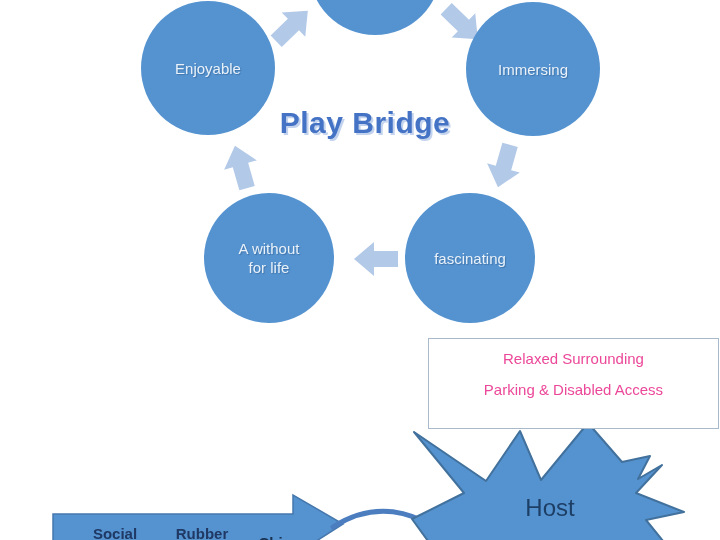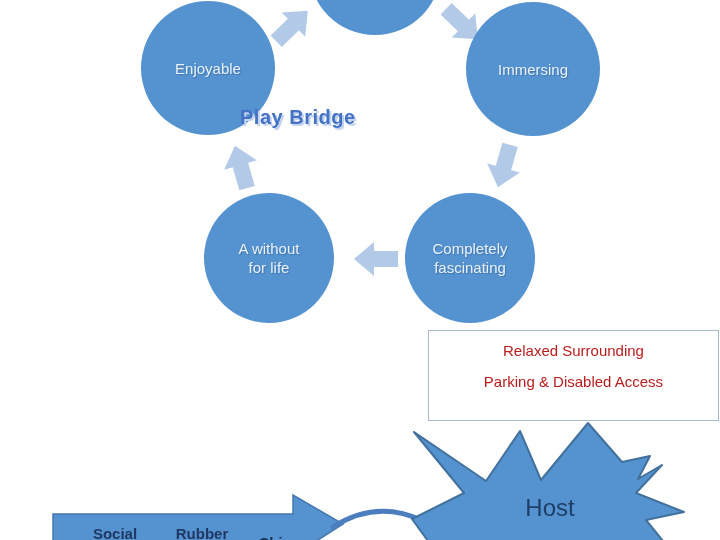--- a/index.html
+++ b/index.html
@@ -9,27 +9,27 @@
   }
   .shapes{position:absolute;left:0;top:0;width:720px;height:540px;}
   .circle{
     position:absolute;border-radius:50%;background:#5593d0;
     display:flex;align-items:center;justify-content:center;
     text-align:center;color:#e9f2fa;font-size:15px;line-height:19px;
     text-shadow:1px 1px 1px rgba(30,60,100,0.35);
   }
   .circle span{display:block;width:100%;}
   .slide-title{
-    position:absolute;left:240px;top:106px;width:250px;text-align:left;
-    font-size:20px;font-weight:bold;color:#4472c4;letter-spacing:0.5px;
+    position:absolute;left:240px;top:106px;width:250px;text-align:center;
+    font-size:30px;font-weight:bold;color:#4472c4;letter-spacing:0.5px;
     text-shadow:2px 2px 0 #c3d3ee;
   }
   .note-box{
     position:absolute;background:#ffffff;border:1.5px solid #a7b9ca;
-    color:#b91c1c;font-size:15px;text-align:center;
+    color:#ec4899;font-size:15px;text-align:center;margin-top:8px;
   }
   .note-box .l1{position:absolute;left:0;width:100%;}
   .note-box .l2{position:absolute;left:0;width:100%;}
   .host-box{left:5px;top:346px;width:375px;height:74px;}
   .host-box .l1{top:10px;}
   .host-box .l2{top:42px;}
   .relaxed-box{left:428px;top:330px;width:289px;height:89px;}
   .relaxed-box .l1{top:11px;}
   .relaxed-box .l2{top:42px;}
   .club-label{
@@ -81,21 +81,20 @@
 
   <div class="circle" style="left:204px;top:193px;width:130px;height:130px;">
     <span>
       <span>A without</span>
       <span>for life</span>
     </span>
   </div>
 
   <div class="circle" style="left:405px;top:193px;width:130px;height:130px;">
     <span>
-      <span>Completely</span>
       <span>fascinating</span>
     </span>
   </div>
 
   <div class="slide-title">Play Bridge</div>
 
 
   <div class="note-box relaxed-box">
     <div class="l1">Relaxed Surrounding</div>
     <div class="l2">Parking &amp; Disabled Access</div>

